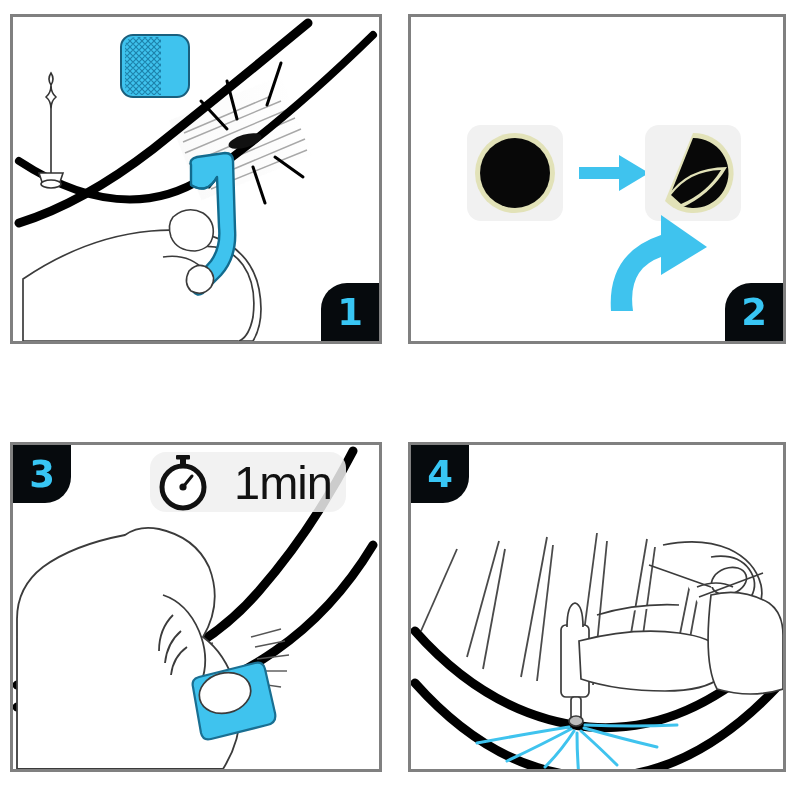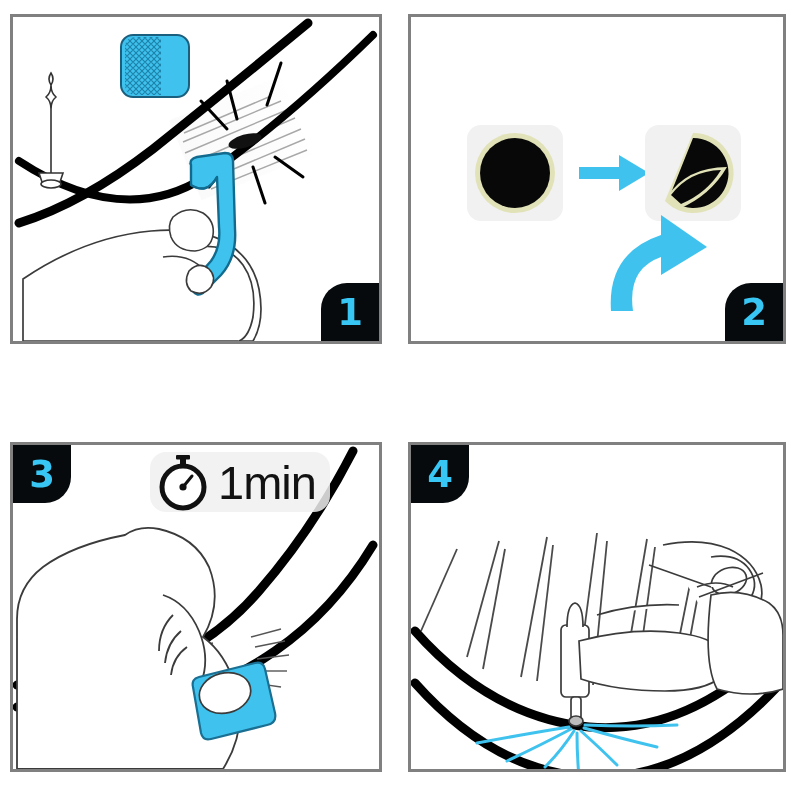--- a/index.html
+++ b/index.html
@@ -20,21 +20,21 @@
   
   .badge{position:absolute;width:58px;height:58px;background:#060a0d;
          display:flex;align-items:center;justify-content:center;}
   .badge.br{right:0;bottom:0;border-top-left-radius:26px;}
   .badge.tl{left:0;top:0;border-bottom-right-radius:26px;}
   .badge span{color:#38c6f4;font-size:37px;line-height:1;
               font-family:"DejaVu Sans", sans-serif;font-weight:700;}
 
   
   .timer{position:absolute;left:150px;top:452px;
-         display:flex;align-items:center;gap:8px;
+         display:flex;align-items:center;gap:24px;
          background:rgba(240,240,240,.85);border-radius:16px;
          padding:2px 14px 2px 6px;}
   .timer .txt{font-size:47px;line-height:1;color:#121212;
               font-family:"Liberation Sans", sans-serif;
               letter-spacing:-1px;}
   svg{display:block;overflow:visible;}
 </style>
 </head>
 <body>
 

